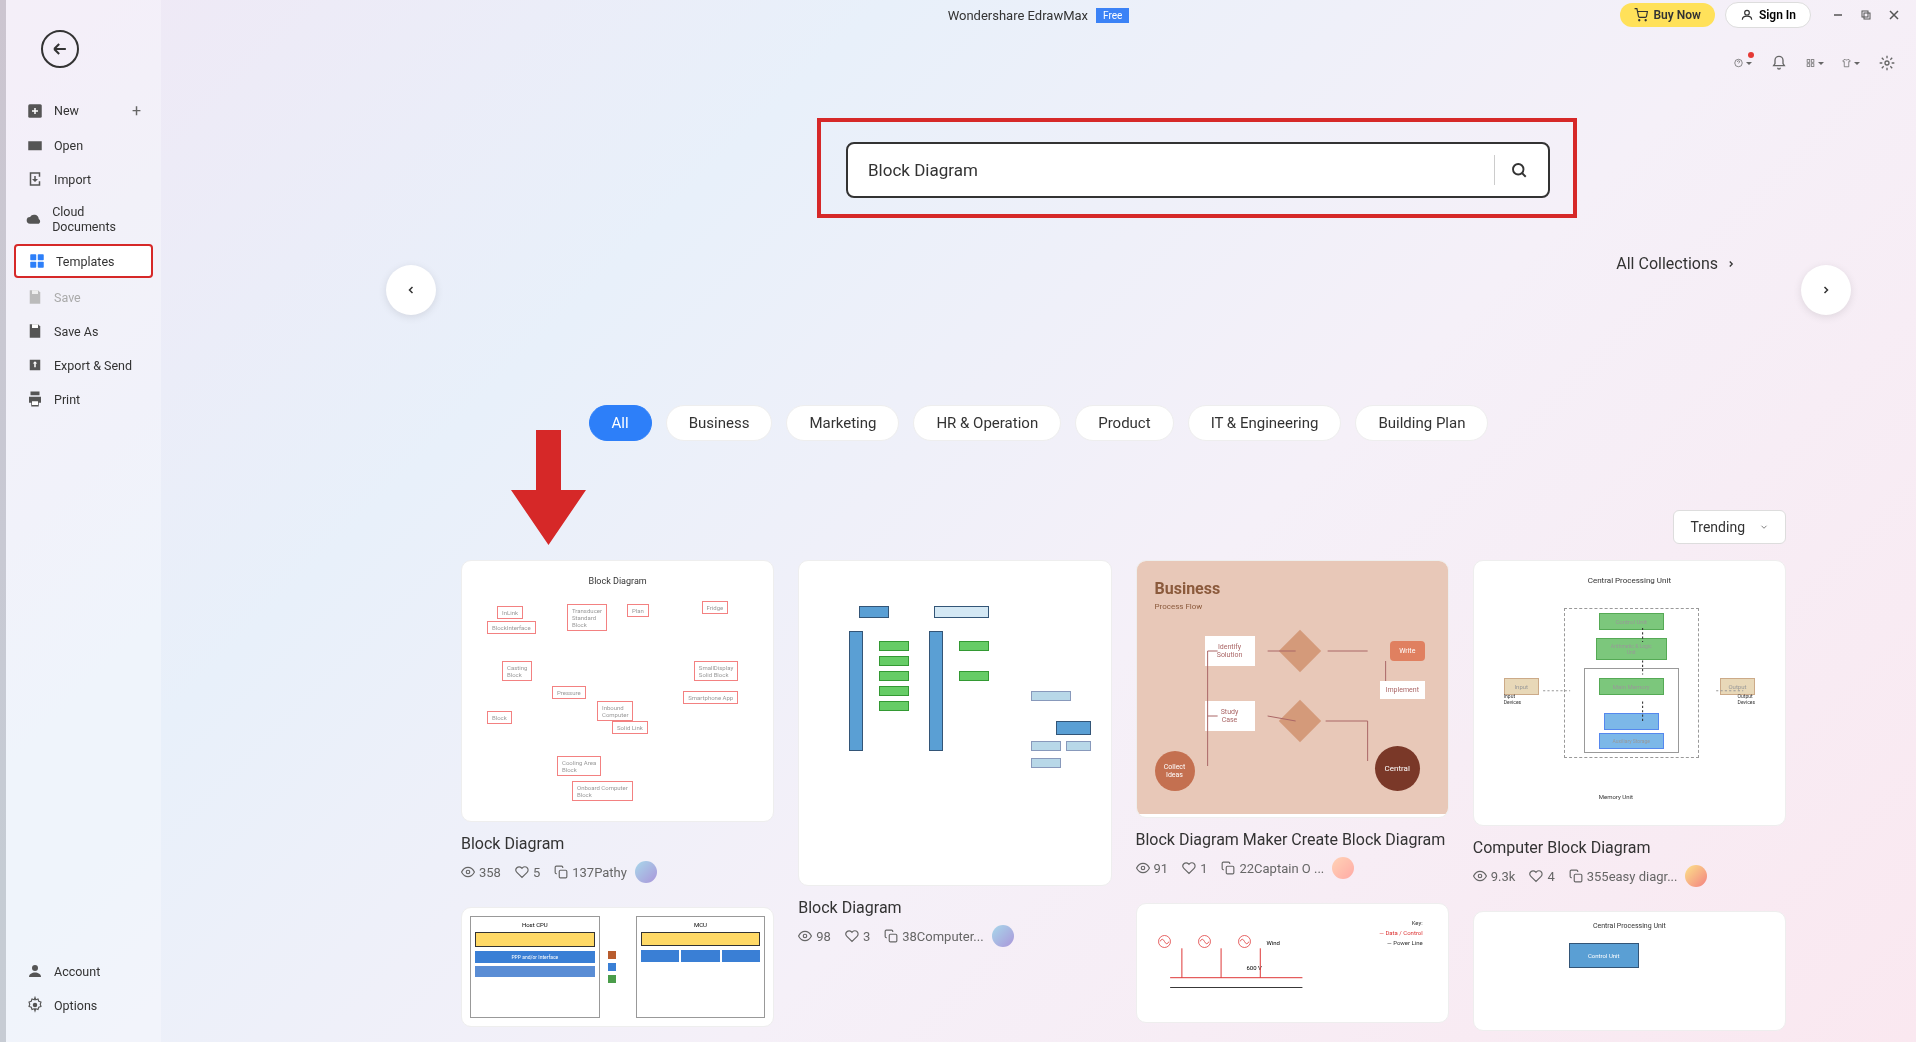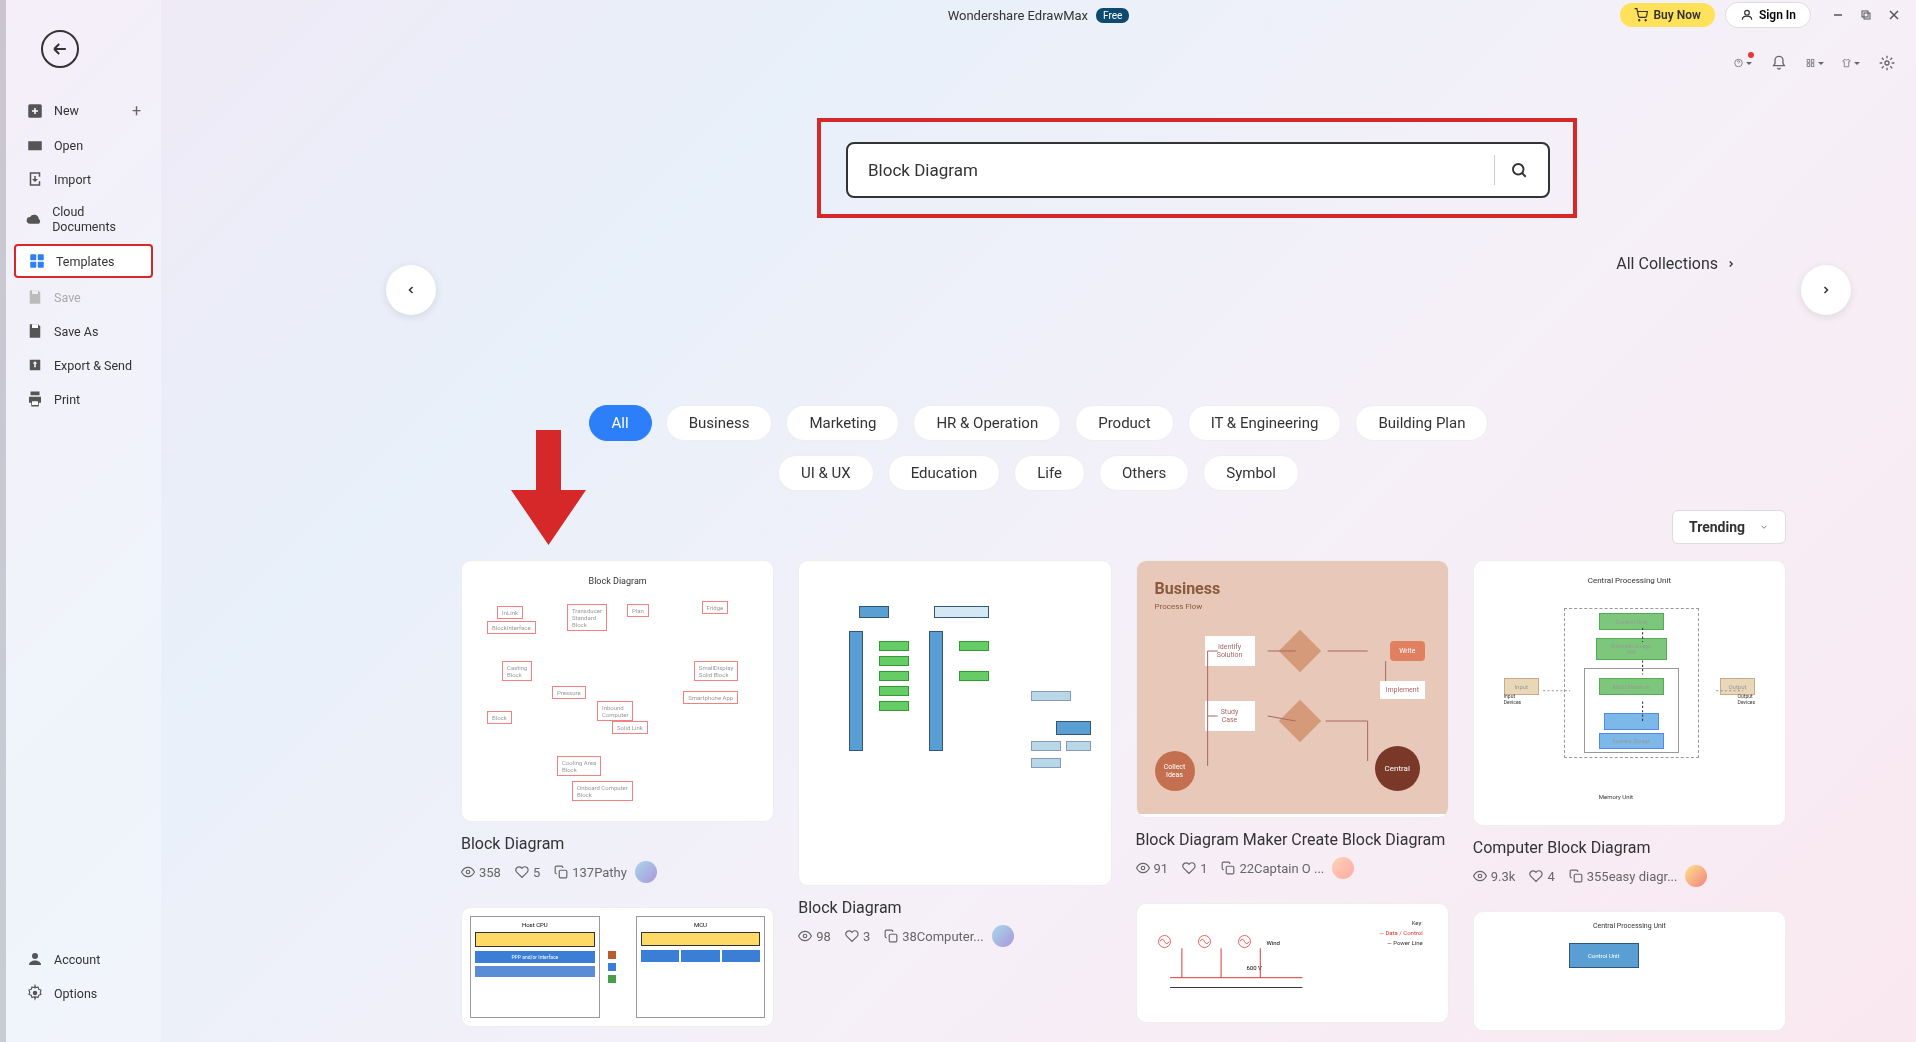--- a/index.html
+++ b/index.html
@@ -13,29 +13,29 @@
     
     .sidebar-item { display: flex; align-items: center; padding: 8px 20px; color: #333; font-size: 12.5px; cursor: pointer; }
     .sidebar-item.with-plus { justify-content: space-between; }
     .sidebar-item .left { display: flex; align-items: center; }
     .sidebar-item .icon { width: 18px; height: 18px; margin-right: 10px; display: flex; align-items: center; justify-content: center; }
     .sidebar-item.disabled { color: #aaa; }
     .sidebar-item.highlighted { background: #fff; border: 2px solid #d62828; border-radius: 4px; margin: 2px 8px; padding: 6px 12px; }
     .sidebar-item.highlighted .icon-templates { color: #2d7ff9; }
     
     .sidebar-spacer { flex: 1; }
-    .sidebar-bottom { padding-bottom: 32px; }
+    .sidebar-bottom { padding-bottom: 20px; }
     
     .plus-icon { font-size: 16px; color: #666; }
     
     .main { flex: 1; height: 100%; position: relative; overflow: hidden; }
     
     .titlebar { position: absolute; top: 0; left: 0; right: 0; height: 30px; display: flex; align-items: center; justify-content: center; }
     .titlebar-center { display: flex; align-items: center; gap: 8px; font-size: 13px; color: #333; }
-    .free-badge { background: #0c4a6e; color: #fff; font-size: 10px; padding: 2px 7px; border-radius: 7px; }
+    .free-badge { background: #3b82f6; color: #fff; font-size: 10px; padding: 2px 7px; border-radius: 0; }
     .titlebar-right { position: absolute; right: 15px; display: flex; align-items: center; gap: 10px; }
     .buy-btn { background: #ffe15a; color: #333; font-size: 12px; font-weight: 600; padding: 5px 14px; border-radius: 14px; display: flex; align-items: center; gap: 5px; cursor: pointer; }
     .signin-btn { background: #fff; border: 1px solid #ddd; font-size: 12px; font-weight: 600; padding: 5px 14px; border-radius: 14px; display: flex; align-items: center; gap: 5px; cursor: pointer; }
     .win-controls { display: flex; gap: 14px; margin-left: 10px; }
     .win-ctrl { width: 14px; height: 14px; display: flex; align-items: center; justify-content: center; cursor: pointer; color: #555; }
     
     .toolbar-right { position: absolute; top: 54px; right: 20px; display: flex; gap: 18px; align-items: center; }
     .toolbar-icon { width: 18px; height: 18px; color: #666; cursor: pointer; display: flex; align-items: center; justify-content: center; position: relative; }
     .toolbar-icon.with-dropdown::after { content: ''; width: 0; height: 0; border-left: 3px solid transparent; border-right: 3px solid transparent; border-top: 3px solid #666; margin-left: 3px; }
     .red-dot { position: absolute; top: -2px; right: -2px; width: 6px; height: 6px; background: #e53935; border-radius: 50%; }
@@ -56,21 +56,21 @@
     .heading .blue { color: #2d7ff9; }
     
     .category-row { position: absolute; left: 0; right: 0; display: flex; justify-content: center; gap: 14px; }
     .category-row.row1 { top: 405px; text-align: right; }
     .category-row.row2 { top: 455px; }
     .category-chip { background: #fff; border: 1px solid #eee; border-radius: 20px; padding: 8px 22px; font-size: 15px; color: #333; cursor: pointer; }
     .category-chip.active { background: #2d7ff9; color: #fff; border-color: #2d7ff9; }
     
     .red-arrow { position: absolute; top: 430px; left: 350px; width: 75px; height: 115px; }
     
-    .sort-dropdown { position: absolute; top: 510px; right: 130px; background: #fff; border: 1px solid #ddd; border-radius: 6px; padding: 8px 16px; font-size: 14px; color: #333; display: flex; align-items: center; gap: 14px; cursor: pointer; font-weight: bold; }
+    .sort-dropdown { position: absolute; top: 510px; right: 130px; background: #fff; border: 1px solid #ddd; border-radius: 6px; padding: 8px 16px; font-size: 14px; color: #333; display: flex; align-items: center; gap: 14px; cursor: pointer; }
     
     .grid { position: absolute; top: 560px; left: 300px; right: 130px; display: grid; grid-template-columns: repeat(4, 1fr); gap: 24px; }
     
     .card { display: flex; flex-direction: column; }
     .card-img { width: 100%; background: #fff; border-radius: 10px; border: 1px solid #eee; overflow: hidden; }
     .card-img.h1 { height: 262px; }
     .card-img.h2 { height: 326px; }
     .card-img.h3 { height: 258px; }
     .card-img.h4 { height: 266px; }
     .card-title { font-size: 16px; color: #333; margin-top: 12px; }
@@ -343,27 +343,20 @@
   <div class="category-row row1">
     <div class="category-chip active">All</div>
     <div class="category-chip">Business</div>
     <div class="category-chip">Marketing</div>
     <div class="category-chip">HR &amp; Operation</div>
     <div class="category-chip">Product</div>
     <div class="category-chip">IT &amp; Engineering</div>
     <div class="category-chip">Building Plan</div>
   </div>
 
-  <div class="category-row row2">
-    <div class="category-chip">UI &amp; UX</div>
-    <div class="category-chip">Education</div>
-    <div class="category-chip">Life</div>
-    <div class="category-chip">Others</div>
-    <div class="category-chip">Symbol</div>
-  </div>
 
   <svg class="red-arrow" viewBox="0 0 75 115">
     <path d="M25 0 L50 0 L50 60 L75 60 L37.5 115 L0 60 L25 60 Z" fill="#d62828"></path>
   </svg>
 
   <div class="sort-dropdown">
     <span>Trending</span>
     <svg width="10" height="10" viewBox="0 0 24 24" fill="none" stroke="#666" stroke-width="2">
         <path d="M6 9l6 6 6-6"></path>
       </svg>

